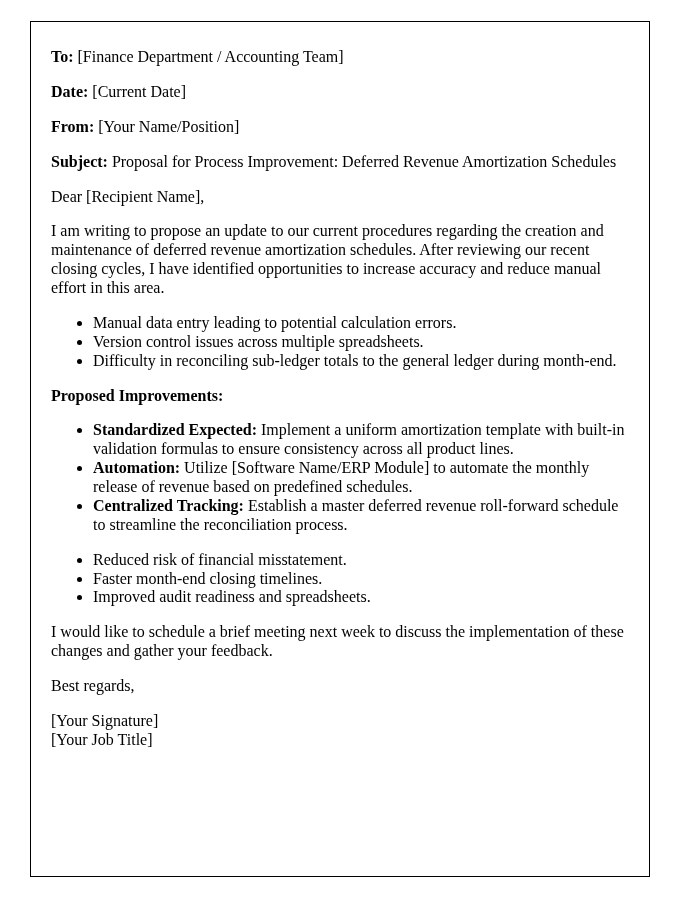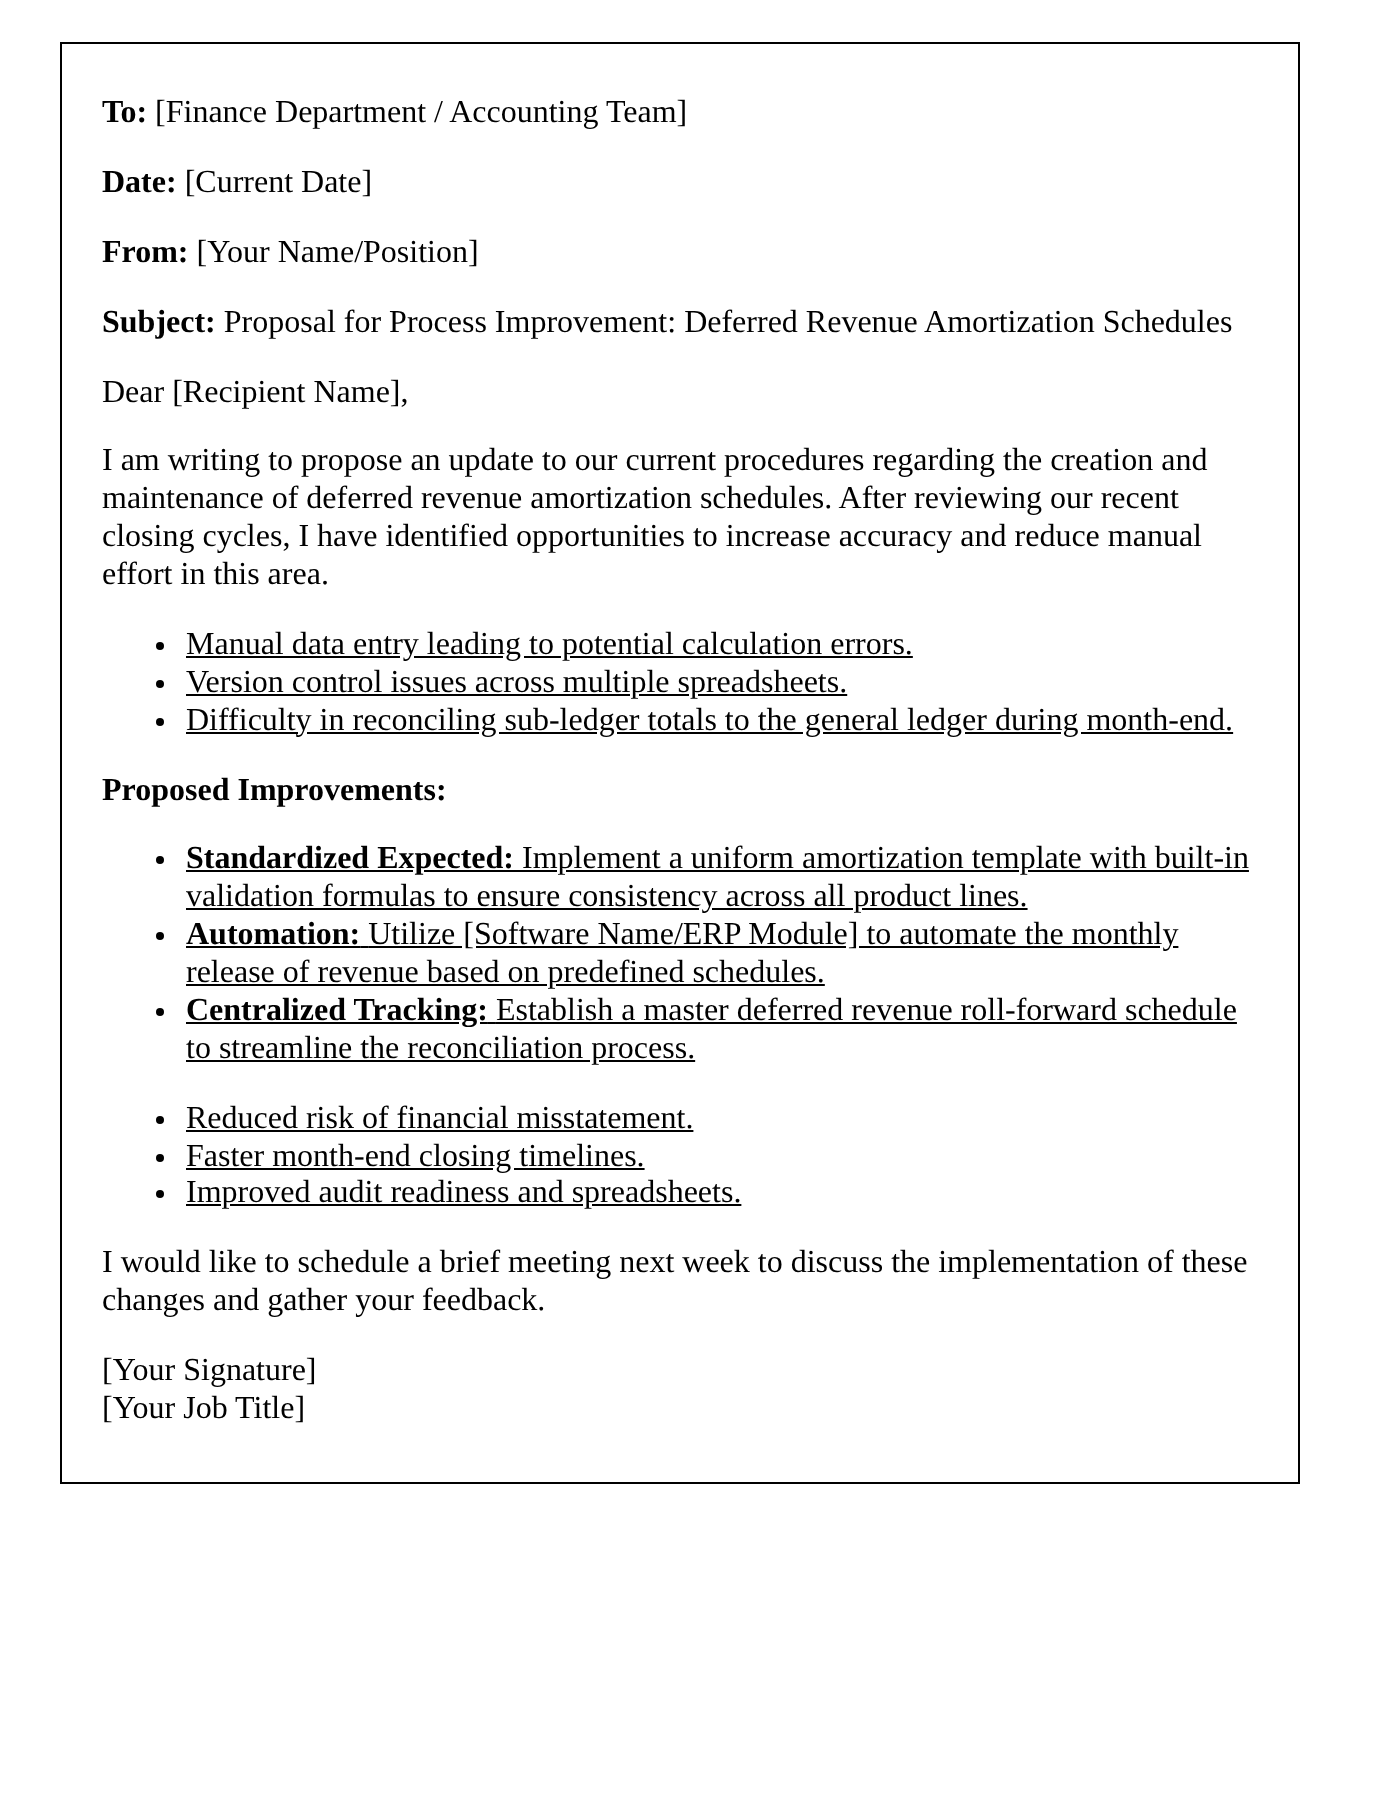--- a/index.html
+++ b/index.html
@@ -10,34 +10,33 @@
   body {
     width: 700px;
     height: 900px;
     font-family: "Liberation Serif", serif;
     font-size: 16px;
     color: #000000;
   }
   .page {
     box-sizing: border-box;
     width: 620px;
-    height: 721px;
+    height: 856px;
     margin: 21px 0 0 30px;
     border: 1px solid #000000;
     padding: 26px 20px 20px 20px;
     overflow: hidden;
     background: #ffffff;
   }
   p, ul {
     margin: 0 0 16px 0;
     line-height: 1.18;
   }
   ul {
     padding-left: 42px;
-    text-decoration: underline;
   }
   li {
     line-height: 1.18;
   }
   .bold {
     font-weight: bold;
   }
   .sig-line {
     display: block;
   }
@@ -97,19 +96,20 @@
 
 
   <ul>
     <li>Reduced risk of financial misstatement.</li>
     <li>Faster month-end closing timelines.</li>
     <li>Improved audit readiness and spreadsheets.</li>
   </ul>
 
   <p>I would like to schedule a brief meeting next week to discuss the implementation of these changes and gather your feedback.</p>
 
+  <p>Best regards,</p>
 
   <p>
     <span class="sig-line">[Your Signature]</span>
     <span class="sig-line">[Your Job Title]</span>
   </p>
 
 </div>
 
 </body></html>

